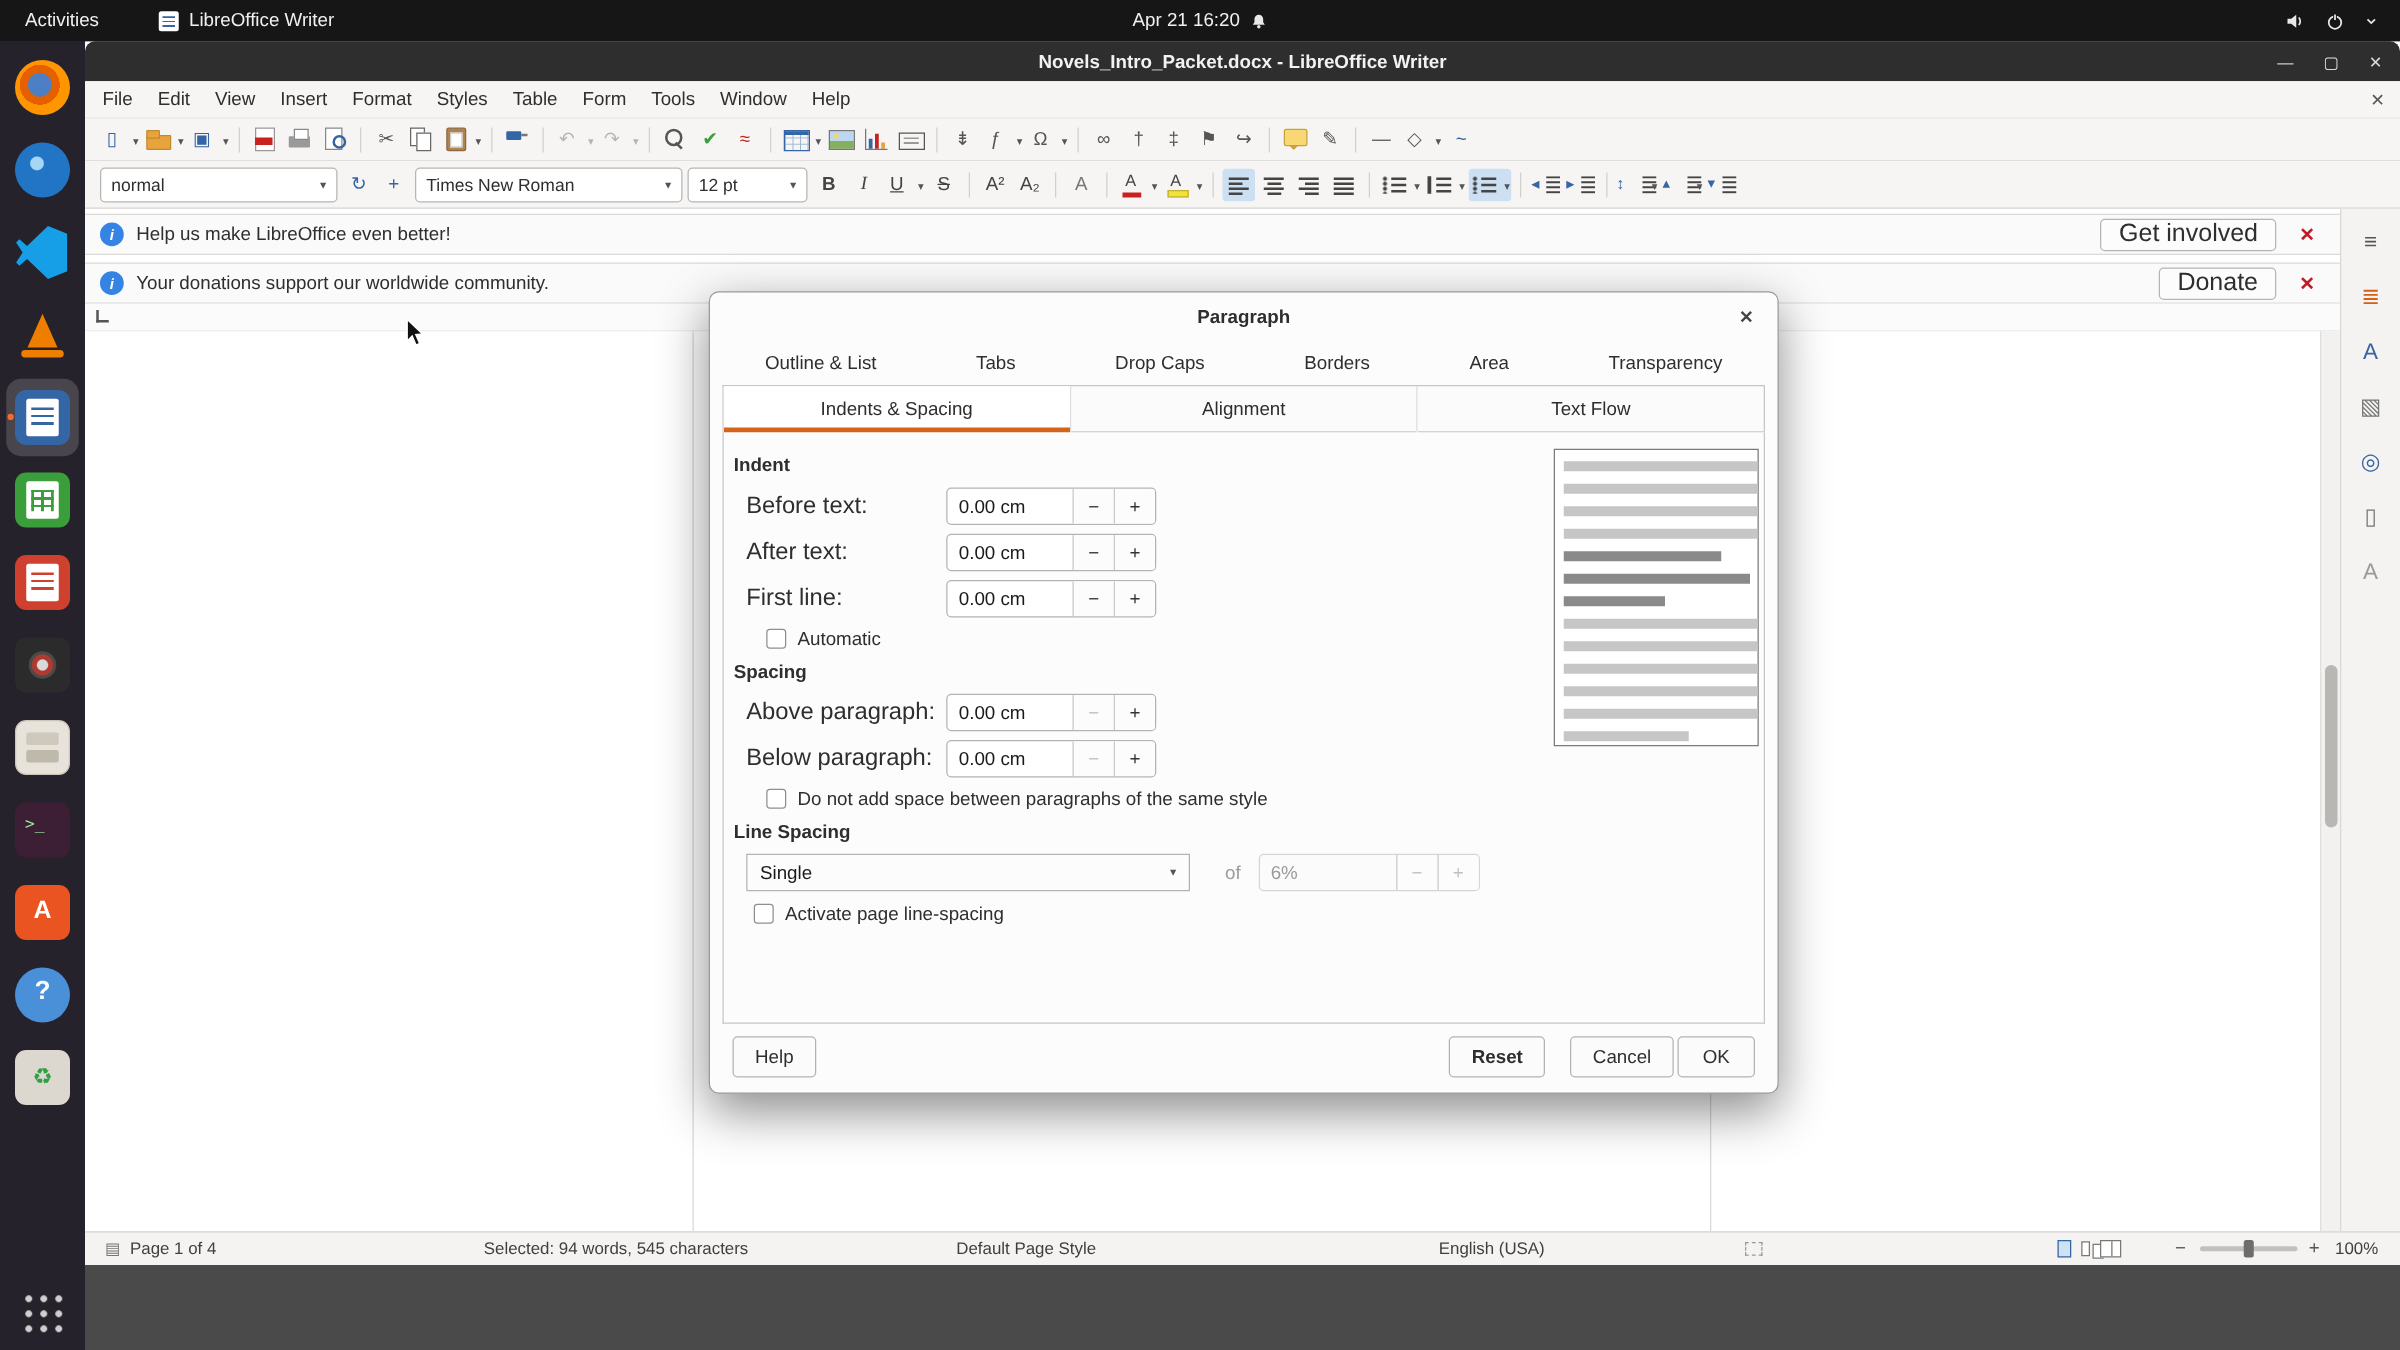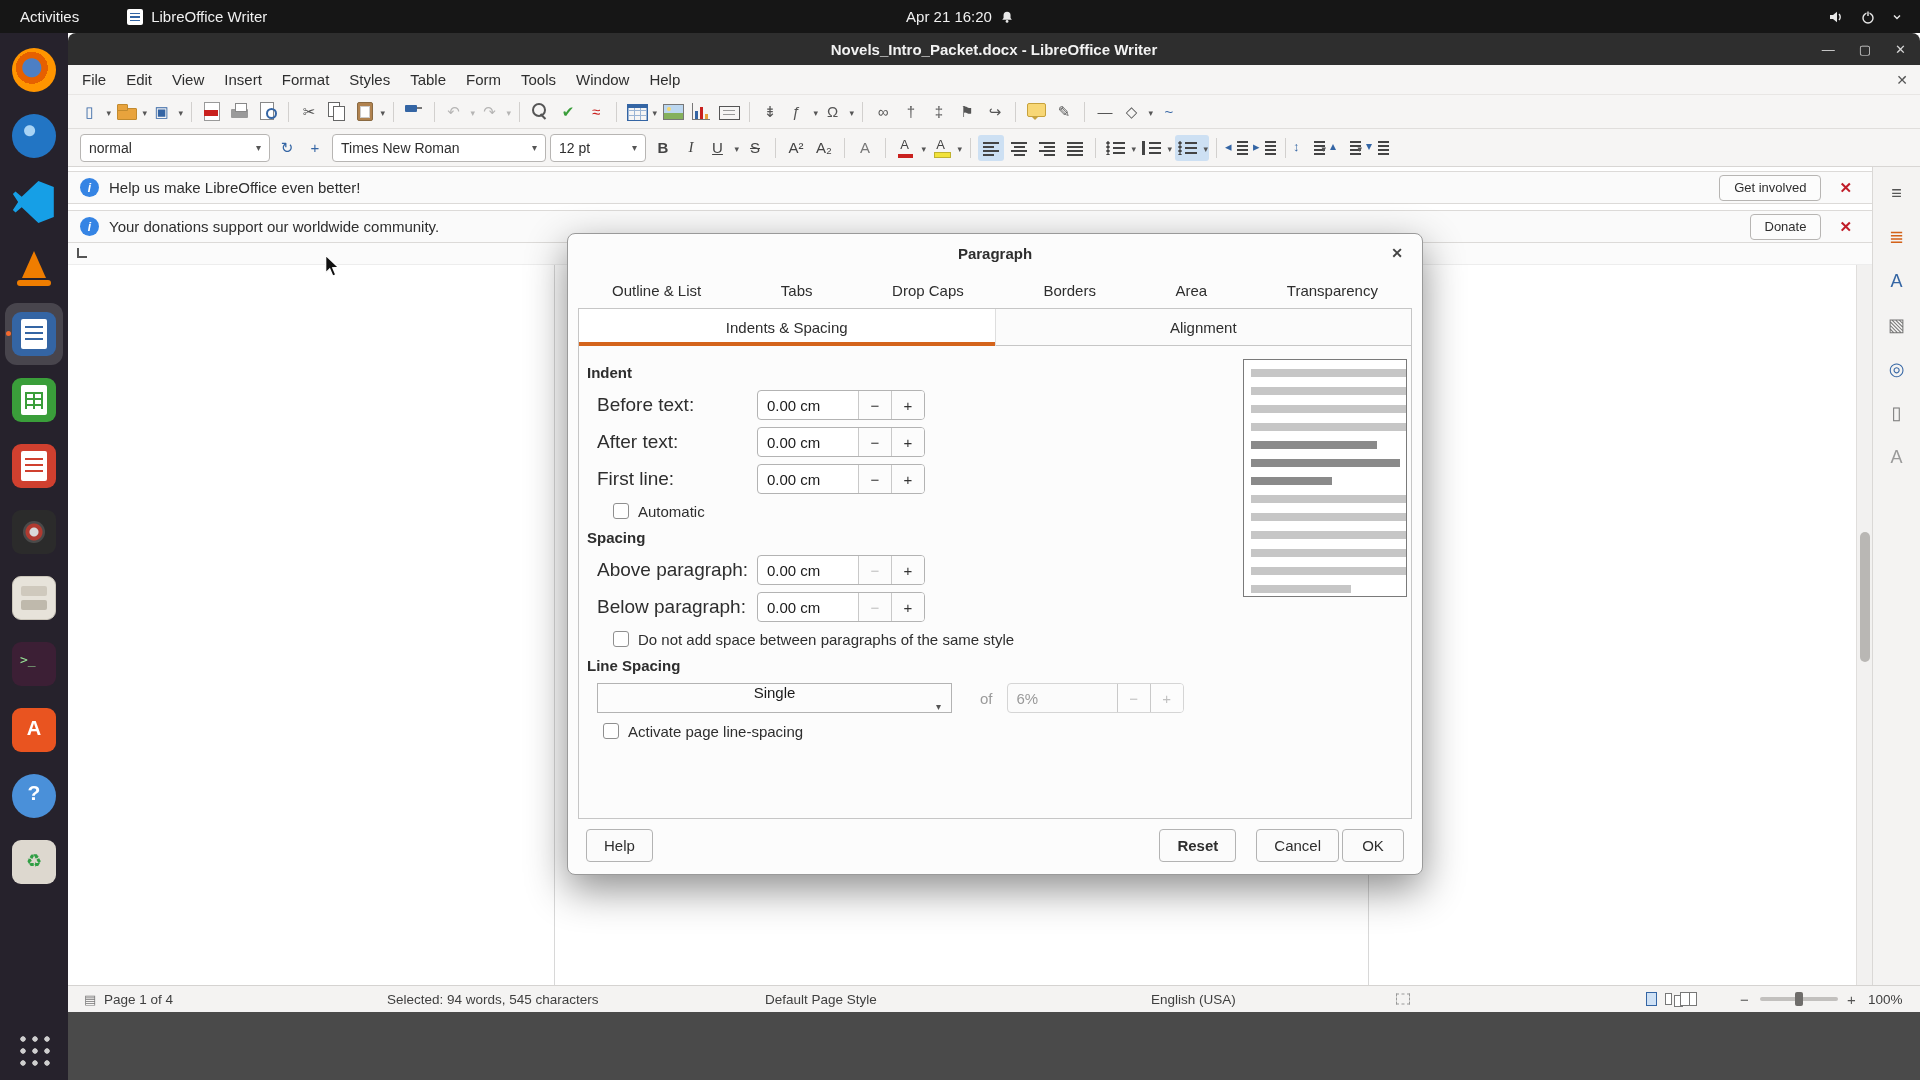--- a/index.html
+++ b/index.html
@@ -140,21 +140,21 @@
   .k-preview::after { content:""; position:absolute; left:11px; top:9px; width:7px; height:7px; border:2px solid #3465a4; border-radius:50%; }
   .k-clone::before { content:""; position:absolute; left:4px; top:6px; width:12px; height:7px; background:#3465a4; border-radius:1px; }
   .k-clone::after { content:""; position:absolute; left:16px; top:8px; width:5px; height:2px; background:#777; }
 
   
   .infobar { position:absolute; left:0; width:1804px; height:33px; background:#fafafa; border-top:1px solid #dcdad8; border-bottom:1px solid #dcdad8; display:flex; align-items:center; padding:0 12px; font-size:15px; color:#2e2e2e; }
   .infobar.first { top:138px; }
   .infobar.second { top:177px; }
   .info-i { width:19px; height:19px; border-radius:50%; background:#3584e4; color:#fff; display:flex; align-items:center; justify-content:center; font-size:12px; font-style:italic; font-weight:700; flex:none; }
   .infobar .itext { margin-left:10px; }
-  .infobar .ibtn { margin-left:auto; height:26px; padding:0 14px; border:1px solid #b7b5b3; border-radius:4px; background:#fcfcfc; display:flex; align-items:center; font-size:13px; color:#2e2e2e; }
+  .infobar .ibtn { margin-left:auto; height:26px; padding:0 14px; border:1px solid #b7b5b3; border-radius:4px; background:#fcfcfc; display:flex; align-items:center; font-size:20px; color:#2e2e2e; }
   .infobar .iclose { margin-left:18px; margin-right:8px; color:#c01c28; font-weight:700; font-size:15px; }
 
   
   .workspace { position:absolute; left:0; top:210px; width:1804px; bottom:27px; background:#ffffff; overflow:hidden; }
   .ruler { position:absolute; left:0; top:0; width:100%; height:22px; background:#fbfbfb; border-bottom:1px solid #ededed; }
   .tabmark { position:absolute; left:9px; top:5px; width:10px; height:10px; border-left:2px solid #555; border-bottom:2px solid #555; }
   .bline { position:absolute; top:22px; bottom:0; width:1px; background:#d8d8d8; }
   .bline.left { left:486px; }
   .bline.right { left:1300px; }
   .vscroll { position:absolute; right:0; top:22px; bottom:0; width:16px; background:#f2f1f0; border-left:1px solid #e0dedc; }
@@ -201,21 +201,21 @@
   .flabel { width:160px; font-size:19px; color:#2e2e2e; flex:none; }
   .spin { display:inline-flex; height:30px; border:1px solid #b3b3b3; border-radius:4px; background:#fff; overflow:hidden; }
   .spinval { width:100px; padding:0 9px; font-size:15px; color:#1a1a1a; display:flex; align-items:center; }
   .spinbtn { width:33px; border-left:1px solid #c9c9c9; display:flex; align-items:center; justify-content:center; color:#333; font-size:15px; background:#fcfcfc; }
   .spinbtn.dis { color:#c0c0c0; }
   .spin.disabled { border-color:#d5d5d5; background:#fbfbfb; }
   .spin.disabled .spinval { color:#9a9a9a; width:109px; }
   .check { display:flex; align-items:center; gap:9px; margin:5px 0 8px 16px; font-size:15px; color:#2e2e2e; height:20px; }
   .cbox { width:16px; height:16px; border:1px solid #8f8f8f; border-radius:3px; background:#fff; flex:none; }
   .lsrow { display:flex; align-items:center; gap:10px; margin:2px 0 8px 0; height:30px; }
-  .dropdown { width:355px; height:30px; border:1px solid #b3b3b3; border-radius:0; background:#fcfcfc; display:flex; align-items:center; padding:0 10px; font-size:15px; color:#1a1a1a;flex-direction:column; }
+  .dropdown { width:355px; height:30px; border:1px solid #b3b3b3; border-radius:0; background:#fcfcfc; display:flex; align-items:center; padding:0 10px; font-size:15px; color:#1a1a1a; }
   .dropdown .dd { margin-left:auto; font-size:10px; color:#555; }
   .of { color:#9a9a9a; font-size:15px; margin:0 4px 0 18px; }
   .dlg-preview { position:absolute; right:4px; top:13px; width:164px; height:238px; border:1px solid #7a7a7a; background:#fff; padding-top:9px; overflow:hidden; }
   .pline { height:8px; background:#c6c6c6; margin:0 7px 10px 7px; }
   .pline.dark { background:#8a8a8a; }
   .dlg-footer { position:absolute; left:0; right:0; bottom:0; height:57px; display:flex; align-items:center; padding:0 18px; }
   .btn { height:33px; padding:0 17px; border:1px solid #b3b3b3; border-radius:4px; background:#fbfbfb; font-size:15px; color:#2e2e2e; display:flex; align-items:center; justify-content:center; }
   .btn.reset { margin-left:auto;font-weight:bold; }
   .btn.cancel { margin-left:20px; }
   .btn.ok { margin-left:3px; min-width:62px; }
@@ -773,20 +773,21 @@
         <span class="tab1">Tabs</span>
         <span class="tab1">Drop Caps</span>
         <span class="tab1">Borders</span>
         <span class="tab1">Area</span>
         <span class="tab1">Transparency</span>
       </div>
     <div class="tabs2">
 
     <span class="tab2 active">Indents &amp; Spacing</span>
         <span class="tab2">Alignment</span>
+        <span class="tab2">Text Flow</span>
       </div>
 
     <div class="dlg-body">
       <div class="sect">Indent</div>
       <div>
 
           <div class="frow">
             <span class="flabel">Before text:</span>
             <span class="spin">
               <span class="spinval">0.00 cm</span>

